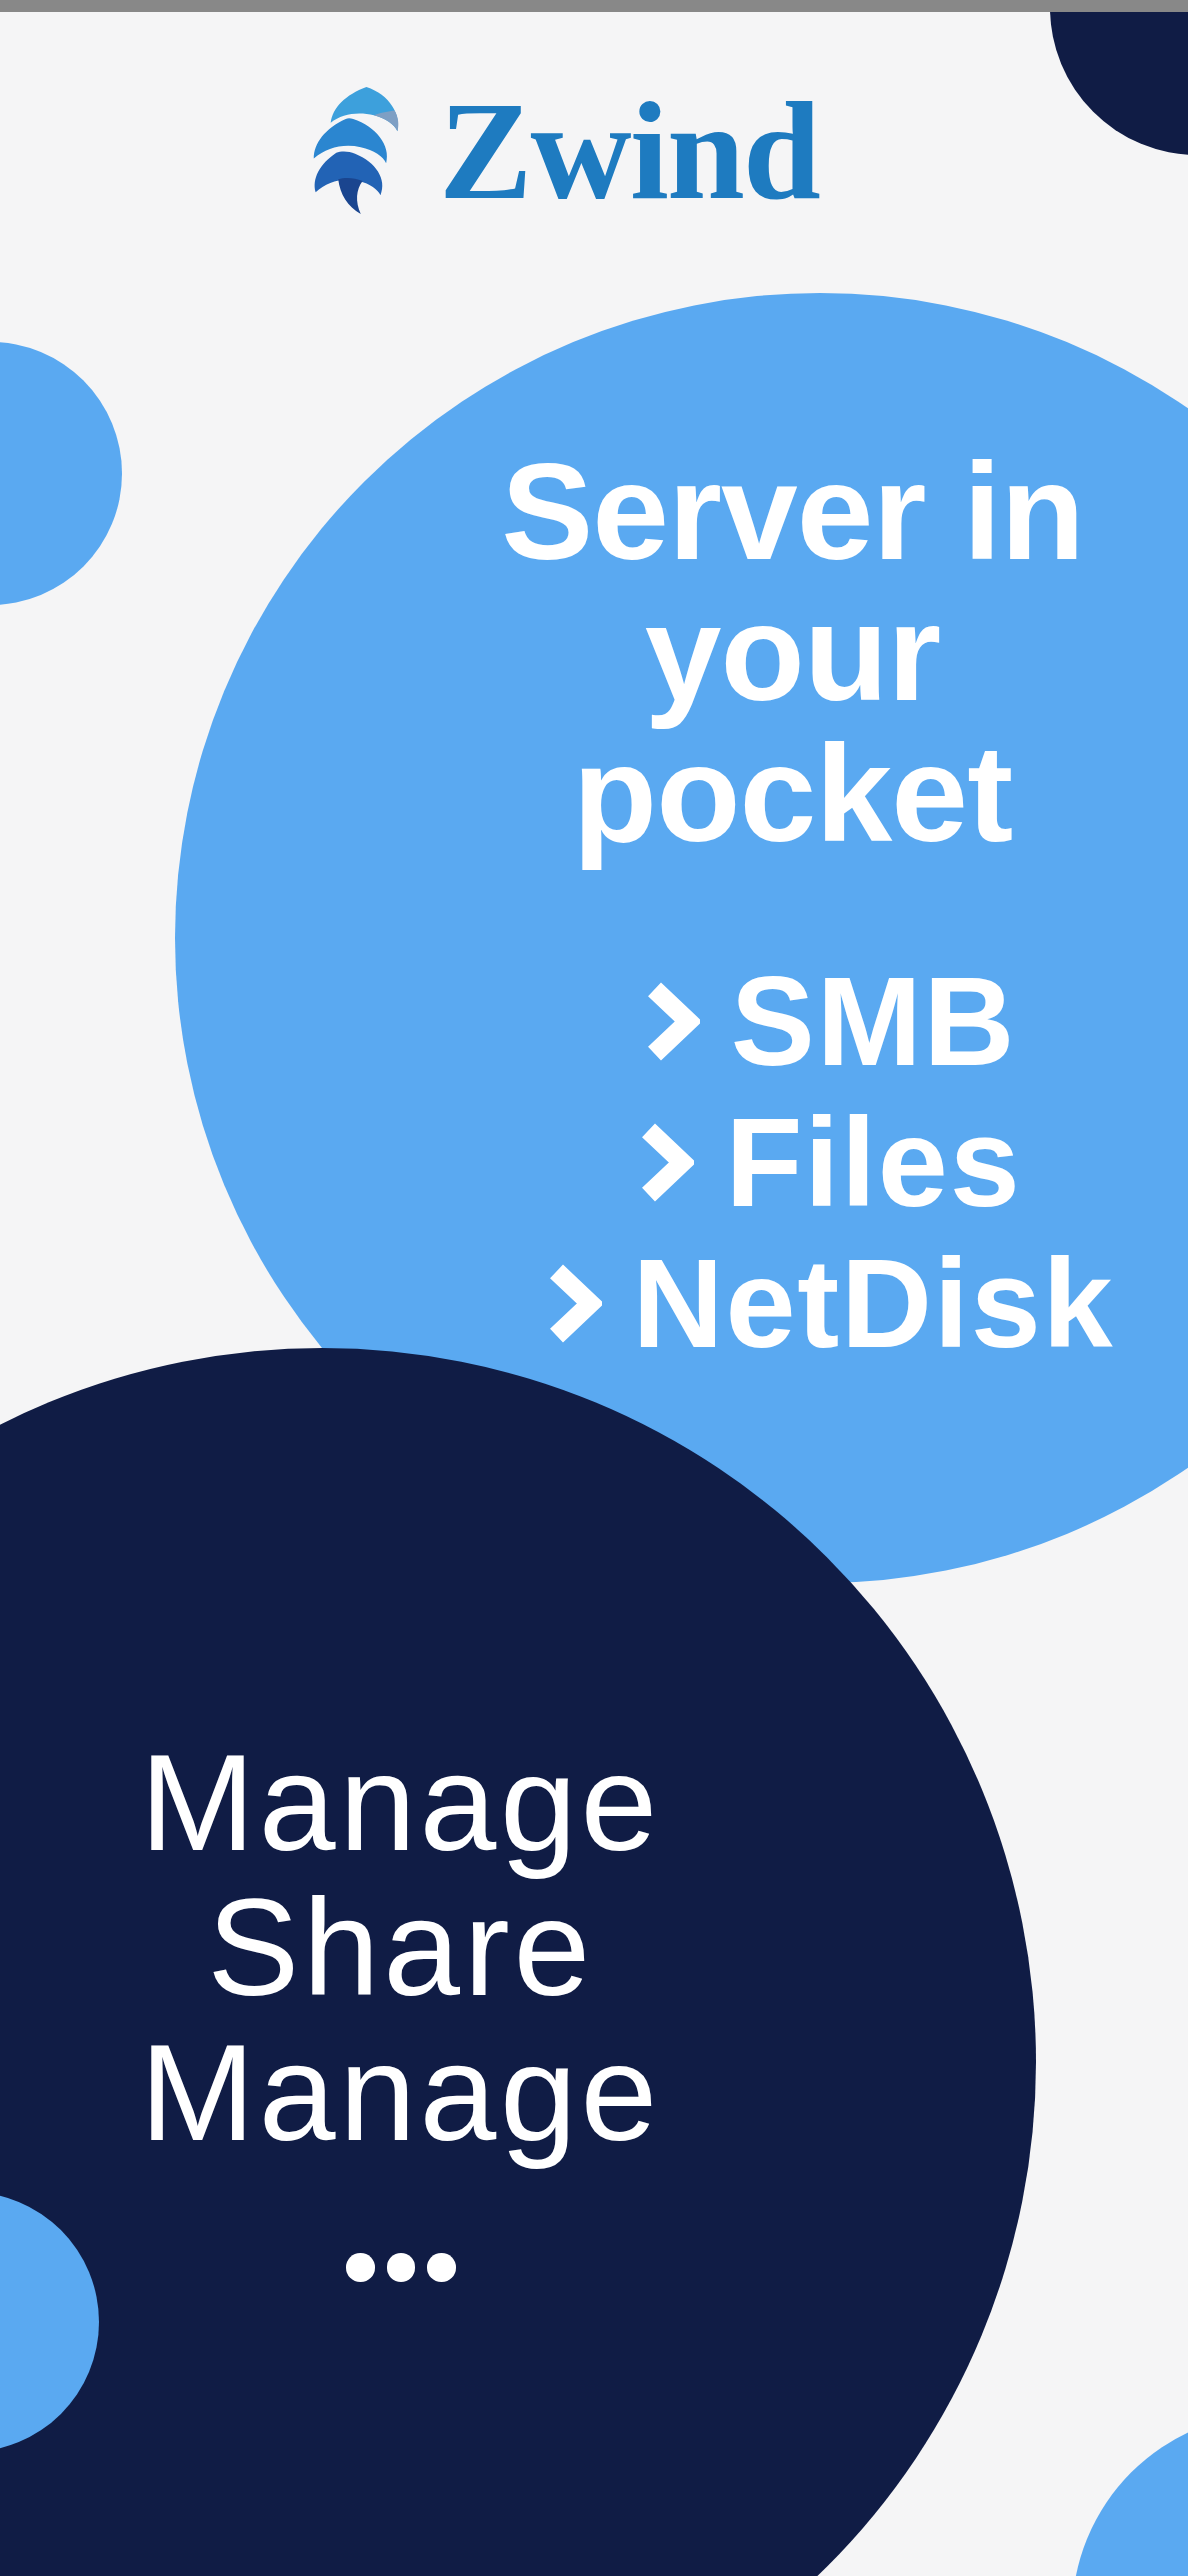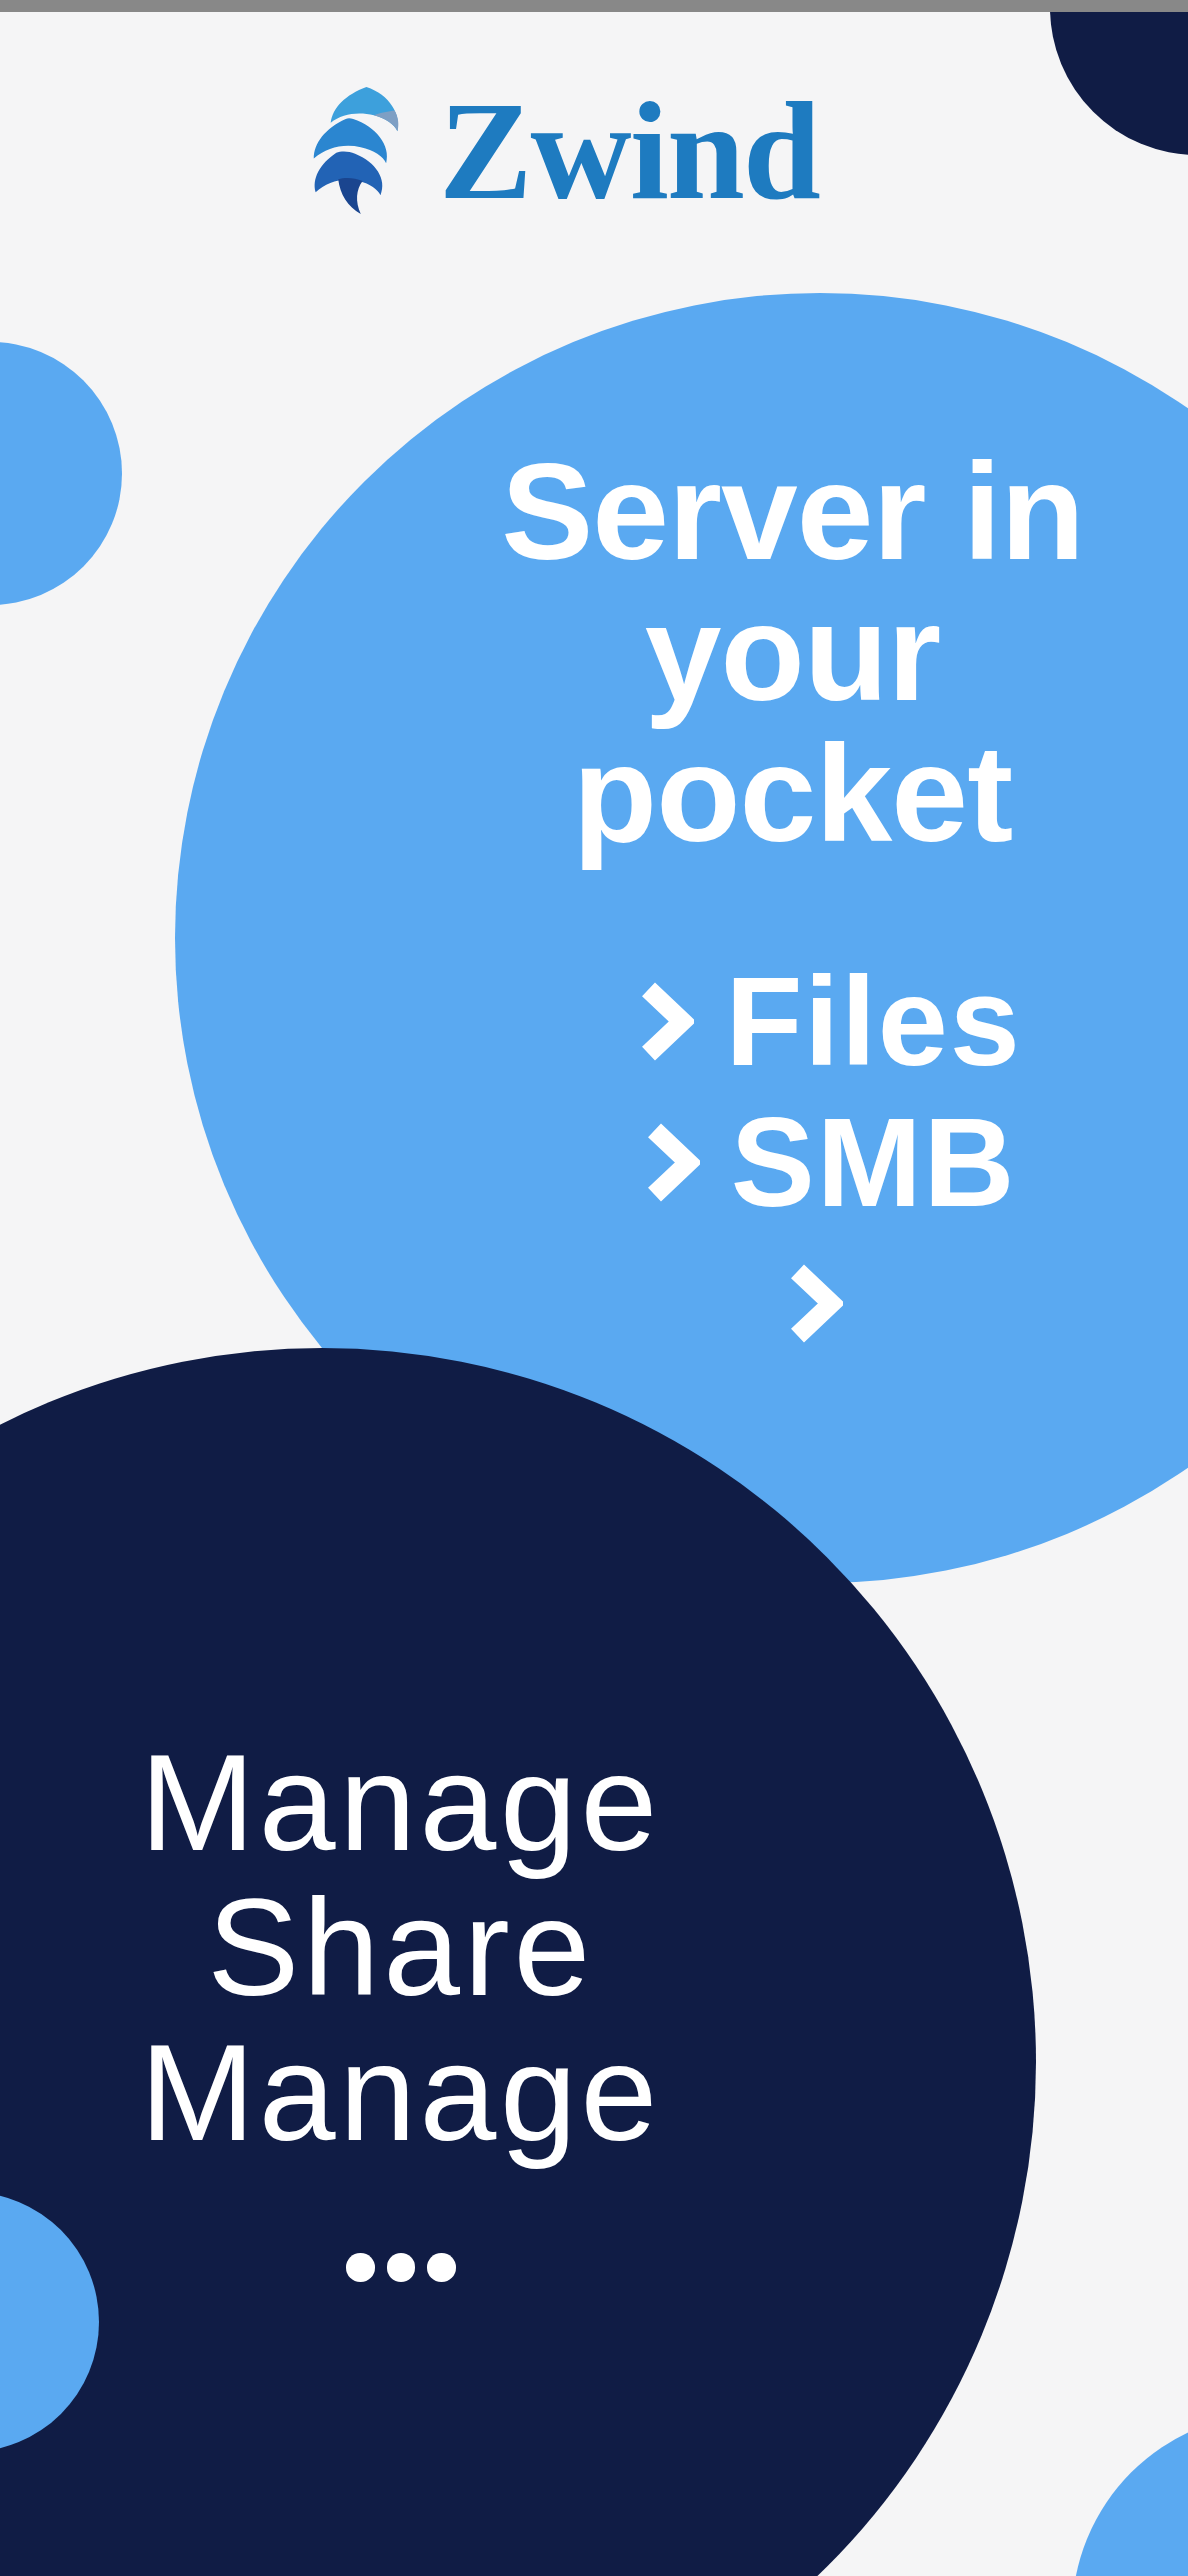--- a/index.html
+++ b/index.html
@@ -98,32 +98,33 @@
     <div>Server in</div>
     <div>your</div>
     <div>pocket</div>
   </div>
 
   <div id="features">
     <div class="feature-row">
       <svg viewBox="0 0 30 44" aria-hidden="true">
         <path d="M6 5 L24 22 L6 39" fill="none" stroke="currentColor" stroke-width="10"></path>
       </svg>
+      <span>SMB</span>
+    </div>
+    <div class="feature-row">
+      <svg viewBox="0 0 30 44" aria-hidden="true">
+        <path d="M6 5 L24 22 L6 39" fill="none" stroke="currentColor" stroke-width="10"></path>
+      </svg>
       <span>Files</span>
     </div>
     <div class="feature-row">
       <svg viewBox="0 0 30 44" aria-hidden="true">
         <path d="M6 5 L24 22 L6 39" fill="none" stroke="currentColor" stroke-width="10"></path>
       </svg>
-      <span>SMB</span>
-    </div>
-    <div class="feature-row">
-      <svg viewBox="0 0 30 44" aria-hidden="true">
-        <path d="M6 5 L24 22 L6 39" fill="none" stroke="currentColor" stroke-width="10"></path>
-      </svg>
+      <span>NetDisk</span>
     </div>
   </div>
 
   <div id="tagline">
     <div>Manage</div>
     <div>Share</div>
     <div>Manage</div>
   </div>
 
   <div id="dots" role="img" aria-label="...">

